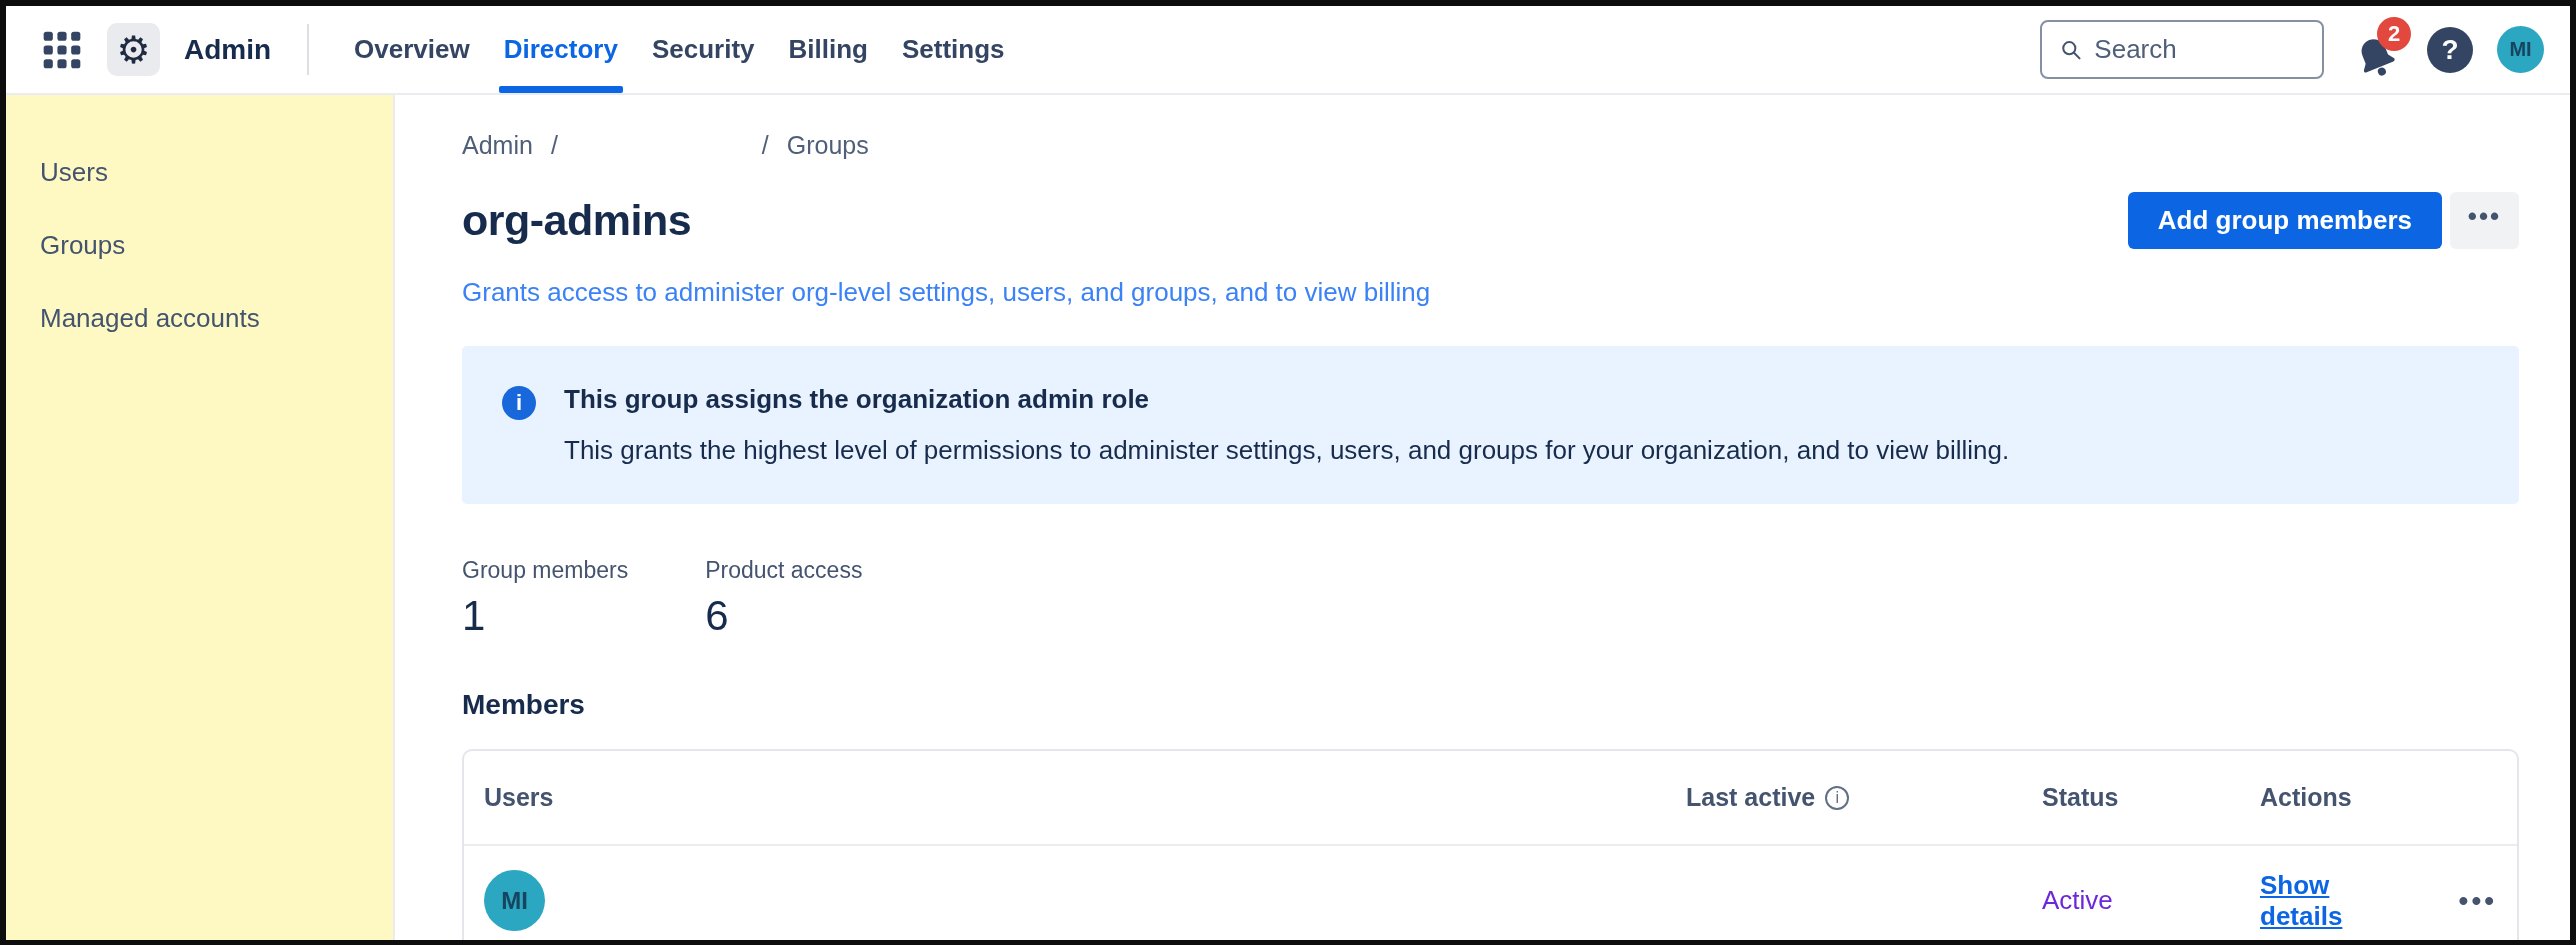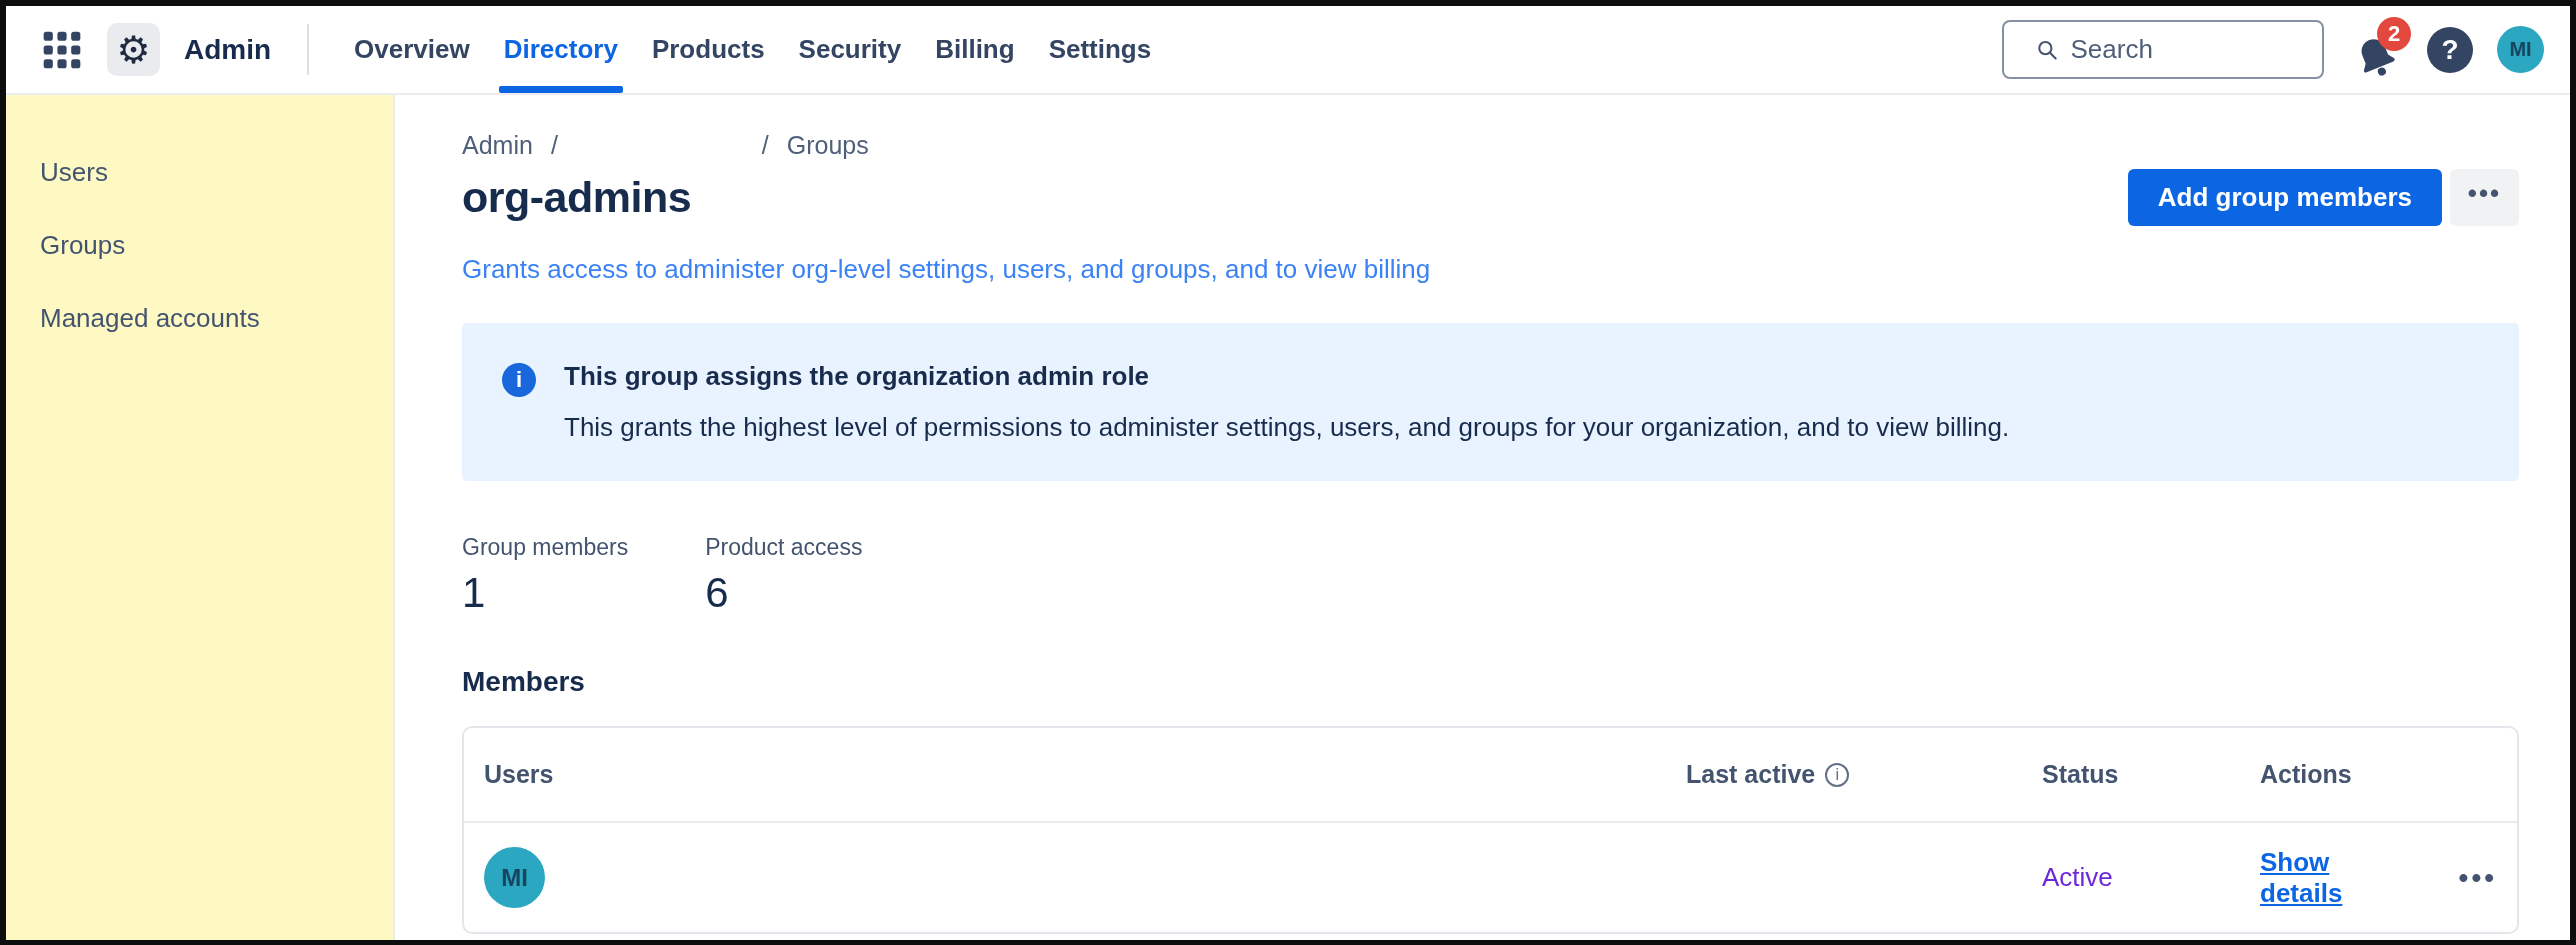--- a/index.html
+++ b/index.html
@@ -13,41 +13,41 @@
   .appswitcher { width:51px; height:51px; display:flex; align-items:center; justify-content:center; border-radius:6px; cursor:pointer; }
   .gear-btn { width:53px; height:53px; background:#E9EBEE; border-radius:10px; display:flex; align-items:center; justify-content:center; cursor:pointer; }
   .gear-glyph { font-size:38px; color:#1f2b41; line-height:1; }
   .app-title { font-size:28px; font-weight:bold; color:#172B4D; margin-left:4px; }
   .topbar-divider { width:2px; height:51px; background:#DCDFE4; margin:0 28px 0 36px; }
   .topnav { display:flex; align-items:center; height:100%; }
   .nav-item { position:relative; height:100%; display:flex; align-items:center; padding:0 17px; font-size:26px; font-weight:700; color:#344563; cursor:pointer; white-space:nowrap; }
   .nav-item.active { color:#0C66E4; }
   .nav-item.active::after { content:""; position:absolute; left:12px; right:12px; bottom:0; height:7px; background:#0C66E4; border-radius:2px; }
   .topbar-right { margin-left:auto; display:flex; align-items:center; gap:24px; }
-  .searchbox { width:322px; height:59px; border:2px solid #8590A2; border-radius:8px; display:flex; align-items:center; padding:0 32px; gap:12px; background:#fff; }
+  .searchbox { width:284px; height:59px; border:2px solid #8590A2; border-radius:8px; display:flex; align-items:center; padding:0 18px; gap:12px; background:#fff; }
   .searchbox input { border:none; outline:none; font-size:26px; color:#44546F; width:100%; font-family:"Liberation Sans", sans-serif; background:transparent; }
   .searchbox input::placeholder { color:#505F79; opacity:1; }
   .bell-wrap { position:relative; width:55px; height:61px; cursor:pointer; display:flex; align-items:flex-end; justify-content:center; }
   .badge { position:absolute; top:-2px; right:-8px; min-width:34px; height:34px; border-radius:17px; background:#E2483D; color:#fff; font-size:22px; font-weight:bold; display:flex; align-items:center; justify-content:center; padding:0 6px; }
   .help-btn { width:46px; height:46px; border-radius:50%; background:#344563; color:#fff; display:flex; align-items:center; justify-content:center; font-size:28px; font-weight:bold; cursor:pointer; }
   .avatar { border-radius:50%; background:#2BA7C1; color:#17455F; font-weight:bold; display:flex; align-items:center; justify-content:center; cursor:pointer; }
   .avatar.small { width:47px; height:47px; font-size:20px; }
 
   
   .page-body { flex:1; display:flex; min-height:0; }
   .sidebar { width:389px; background:#fef9c3; border-right:2px solid #EBECF0; padding-top:42px; flex:0 0 auto; }
   .side-item { padding:20px 0 20px 34px; font-size:26px; color:#44546F; cursor:pointer; margin-bottom:2px; }
 
   .main { flex:1; padding:36px 51px 0 67px; overflow:hidden; }
   .breadcrumb { display:flex; align-items:center; gap:18px; font-size:25px; color:#505F79; }
   .crumb { cursor:pointer; }
   .crumb-empty { width:168px; }
   .crumb-sep { color:#505F79; }
 
-  .title-row { display:flex; align-items:center; justify-content:space-between; margin-top:9px; }
+  .title-row { display:flex; align-items:center; justify-content:space-between; margin-top:32px; }
   .page-title { font-size:43px; font-weight:bold; color:#172B4D; letter-spacing:-0.5px; }
   .title-actions { display:flex; align-items:center; gap:8px; }
   .btn-primary { background:#0C66E4; color:#fff; border:none; border-radius:6px; height:57px; padding:0 30px; font-size:26px; font-weight:bold; font-family:"Liberation Sans", sans-serif; cursor:pointer; }
   .btn-more { background:#F1F2F4; border:none; border-radius:6px; height:57px; width:69px; font-size:26px; font-weight:bold; color:#44546F; letter-spacing:2px; cursor:pointer; display:flex; align-items:center; justify-content:center; padding-bottom:8px; }
 
   .description { margin-top:28px; font-size:26px; color:#3b82f6; }
 
   .banner { margin-top:38px; background:#E9F2FF; border-radius:5px; padding:38px 40px; display:flex; gap:28px; }
   .info-badge { width:34px; height:34px; border-radius:50%; background:#1868DB; color:#fff; font-weight:bold; font-size:22px; display:flex; align-items:center; justify-content:center; flex:0 0 auto; margin-top:2px; font-style:normal; }
   .banner-title { font-size:26px; font-weight:bold; color:#172B4D; }
@@ -97,21 +97,20 @@
         <span class="gear-glyph">⚙</span>
       </div>
       <div class="app-title">Admin</div>
     </div>
 
     <div class="topbar-divider"></div>
 
     <nav class="topnav">
       <div class="nav-item">Overview</div>
       <div class="nav-item active">Directory</div>
-      <div class="nav-item">Products</div>
       <div class="nav-item">Security</div>
       <div class="nav-item">Billing</div>
       <div class="nav-item">Settings</div>
     </nav>
 
     <div class="topbar-right">
       <div class="searchbox">
         <svg width="26" height="26" viewBox="0 0 24 24">
           <circle cx="10" cy="10" r="6.5" fill="none" stroke="#44546F" stroke-width="2.2"></circle>
           <line x1="15" y1="15" x2="21" y2="21" stroke="#44546F" stroke-width="2.2" stroke-linecap="round"></line>

